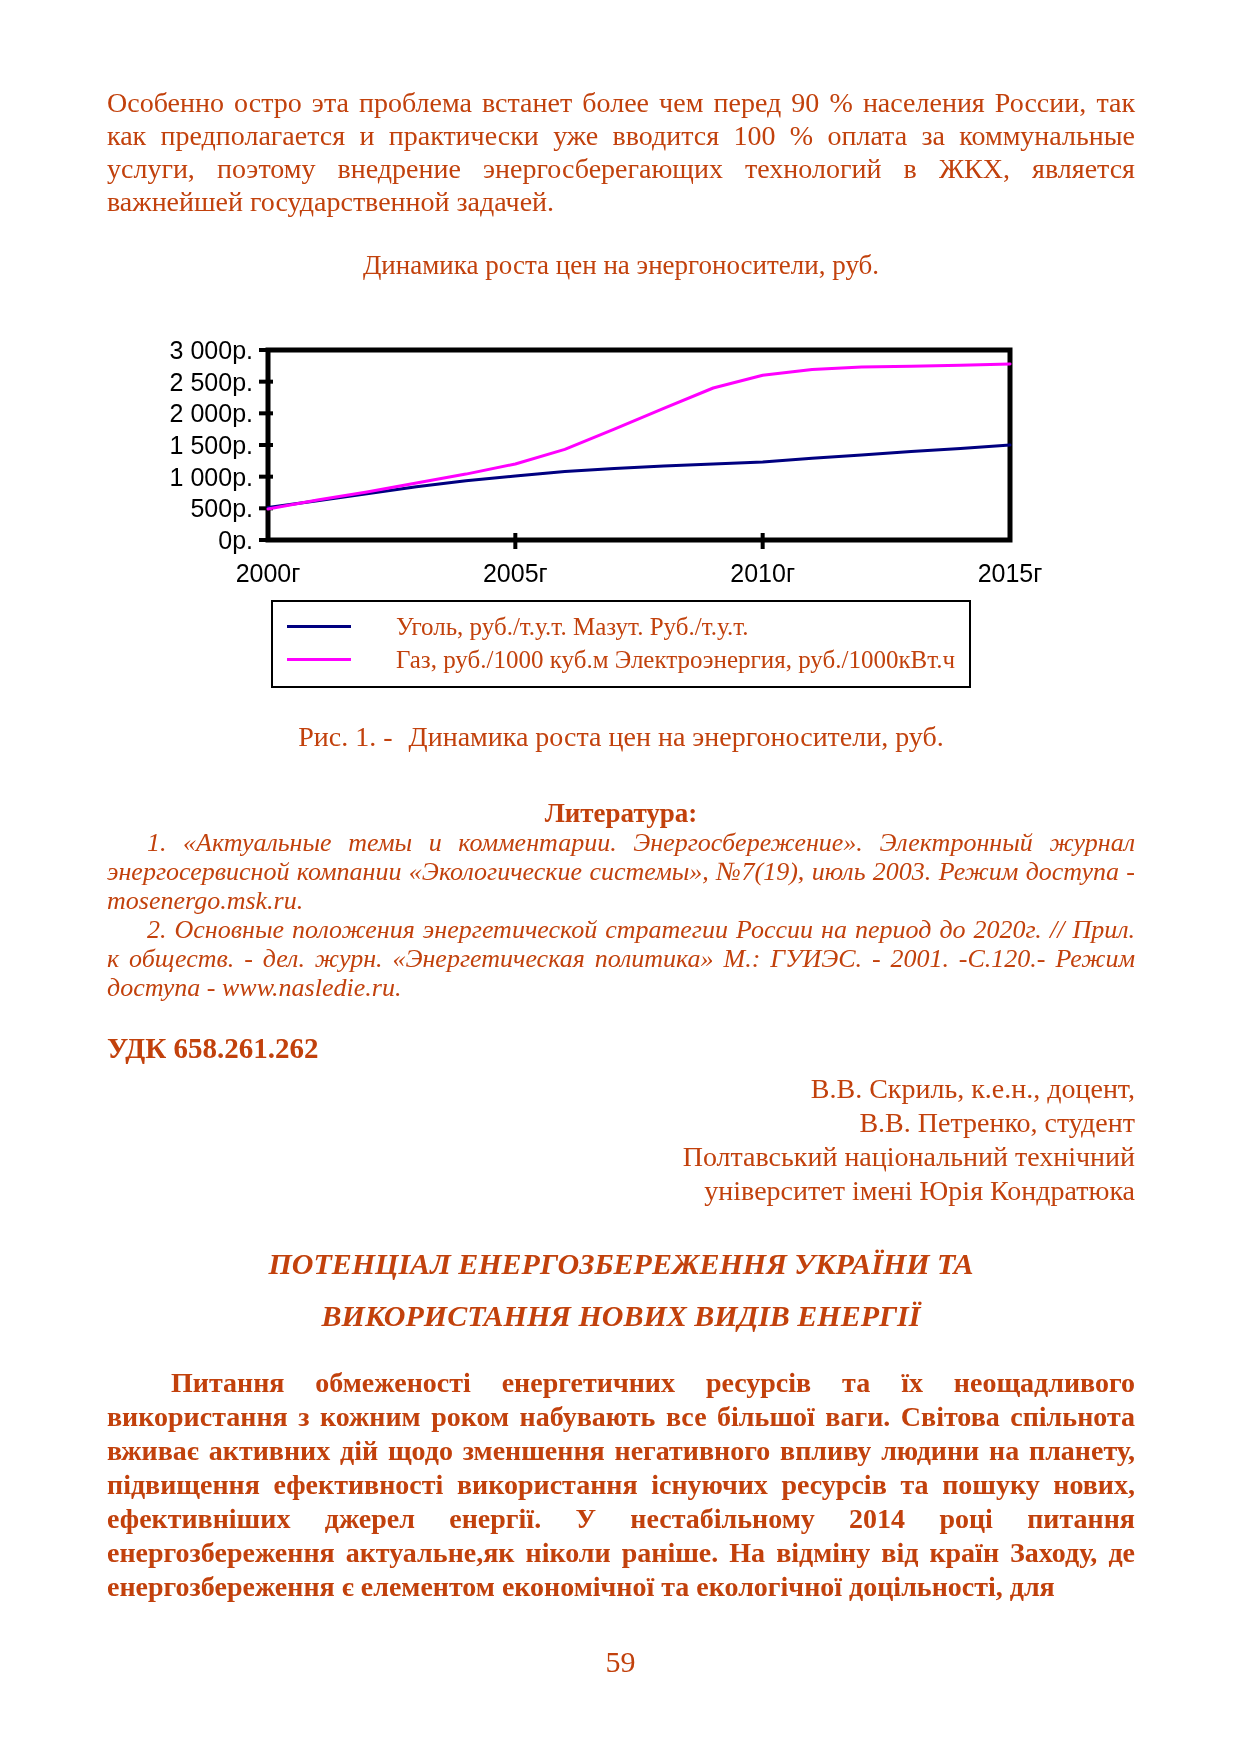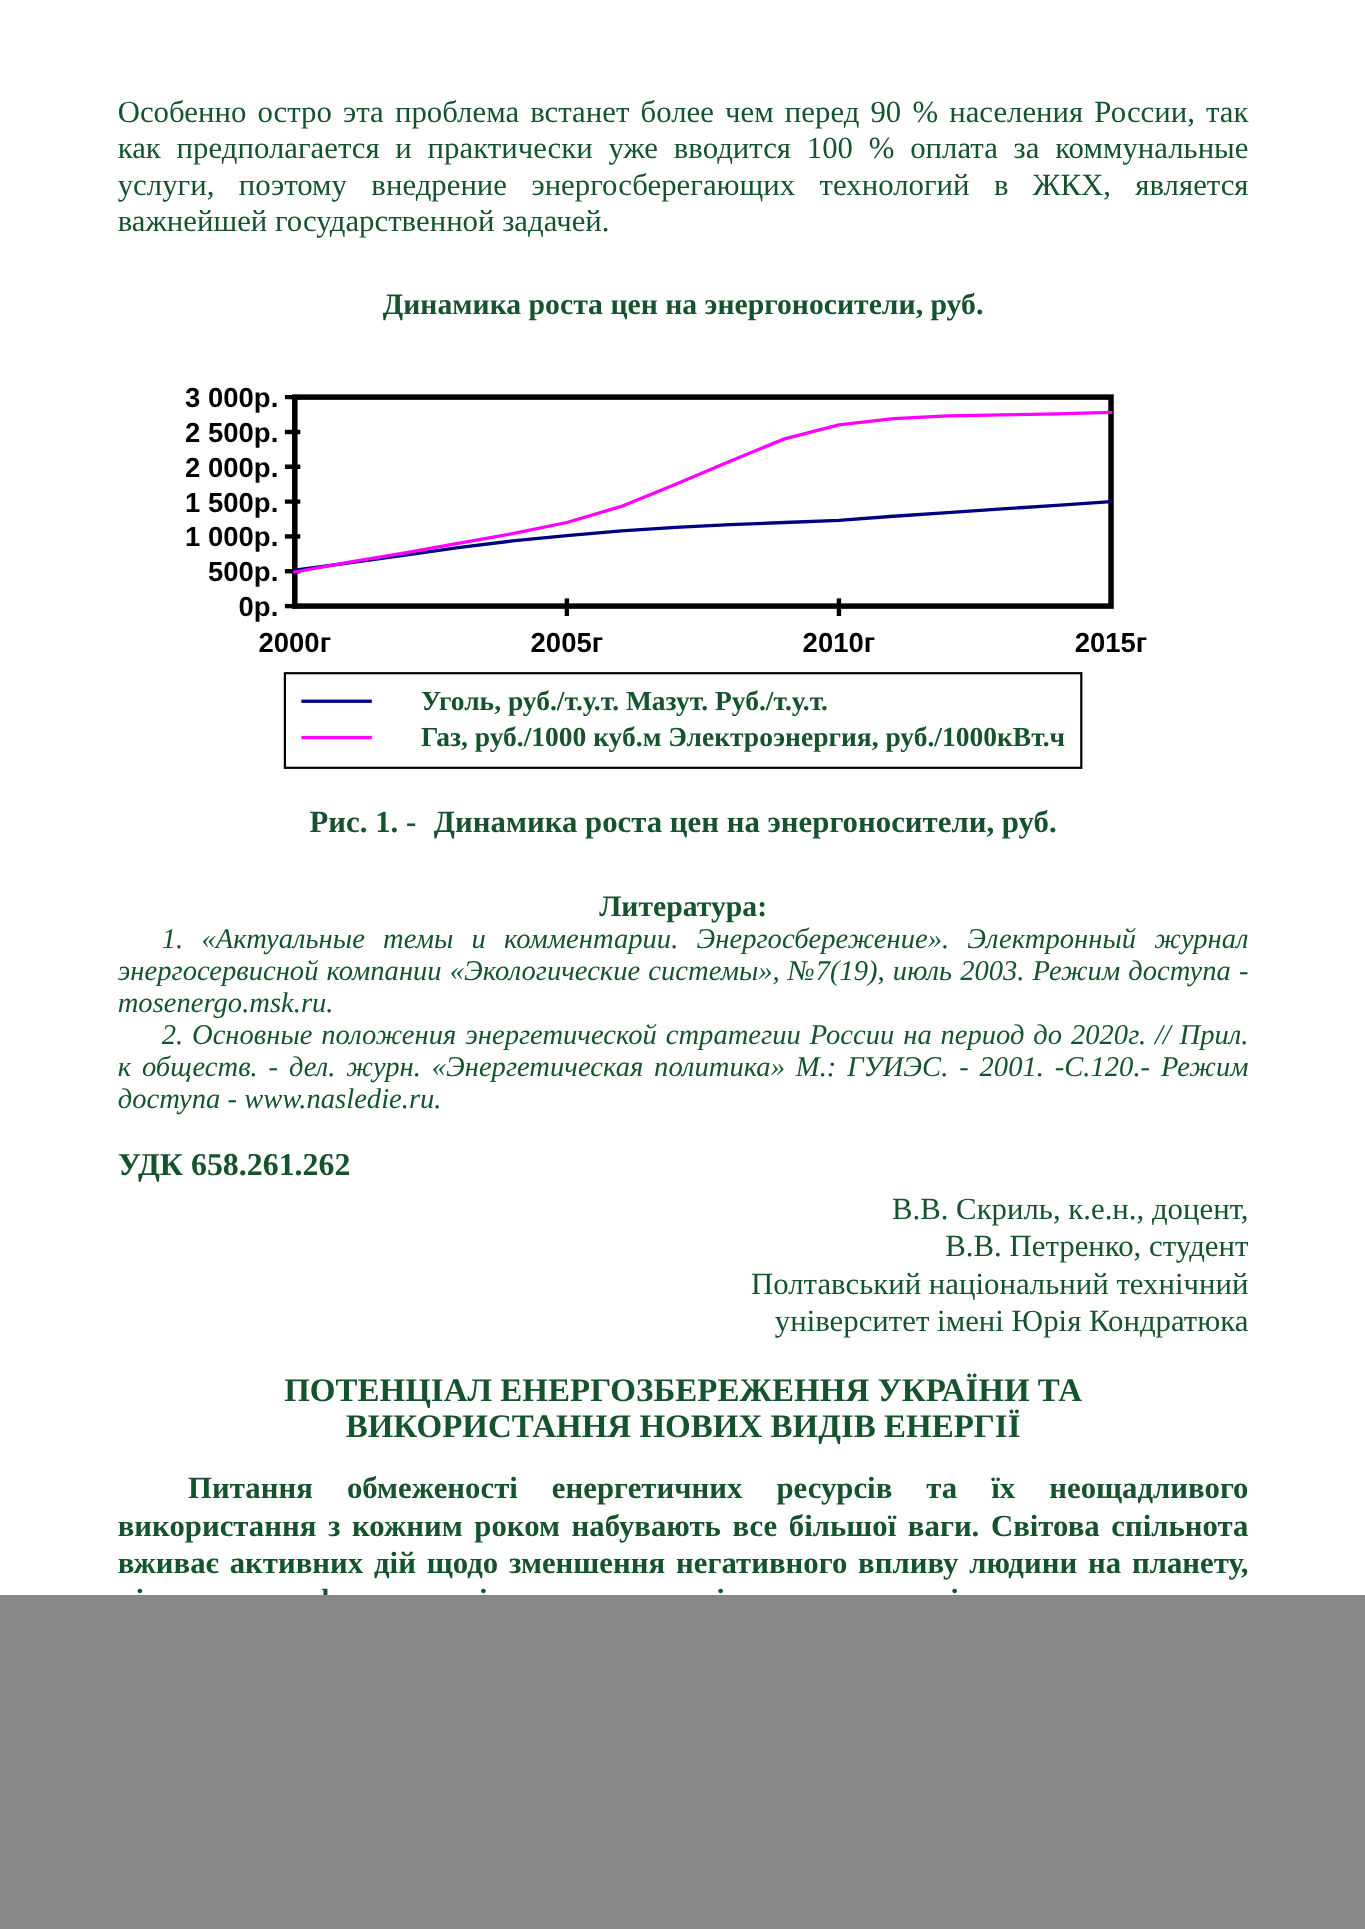--- a/index.html
+++ b/index.html
@@ -1,30 +1,30 @@
 <!DOCTYPE html>
 <html lang="ru"><head>
 <meta charset="utf-8">
 <style>
   html,body{margin:0;padding:0;background:#888;}
   .page{
     position:relative;
-    width:1241px;height:1450px;
+    width:1241px;height:1754px;
     margin:0 auto;
     background:#ffffff;
     font-family:"Liberation Serif","DejaVu Serif",serif;
-    color:#14532d;
+    color:#c2410c;
     box-sizing:border-box;
     padding:86px 106px 0 107px;
     overflow:hidden;
   }
   .body-par{
     font-size:28px;line-height:33px;text-align:justify;margin:0;
   }
-  .chart-block{margin-top:41px;font-weight:bold;}
+  .chart-block{margin-top:30px;}
   .chart-title{
     text-align:center;font-size:27px;line-height:34px;
   }
   .chart-svg{display:block;margin:10px auto 0 auto;}
   .axis-label{
     font-family:"Liberation Sans","DejaVu Sans",sans-serif;
     font-size:25px;fill:#000;
   }
   .legend-box{
     width:fit-content;
@@ -46,21 +46,21 @@
     margin-top:44px;text-align:center;font-weight:bold;font-size:27px;line-height:30px;
   }
   .ref{
     font-size:26px;line-height:29px;font-style:italic;
     text-align:justify;text-indent:40px;margin:0;
   }
   .udk{margin-top:30px;font-weight:bold;font-size:29px;line-height:32px;}
   .authors{margin-top:8px;text-align:right;font-size:28px;line-height:34px;}
   .article-heading{
     margin:30px auto 0 auto;max-width:950px;
-    text-align:center;font-weight:bold;font-size:30px;line-height:32px;
+    text-align:center;font-weight:bold;font-size:30px;line-height:52px;font-style:italic;
   }
   .article-par{
     margin-top:24px;font-size:28px;line-height:34px;
     text-align:justify;text-indent:64px;font-weight:bold;
   }
   .page-number{
     position:absolute;left:0;right:0;top:1645px;
     text-align:center;font-size:30px;
   }
 </style>

